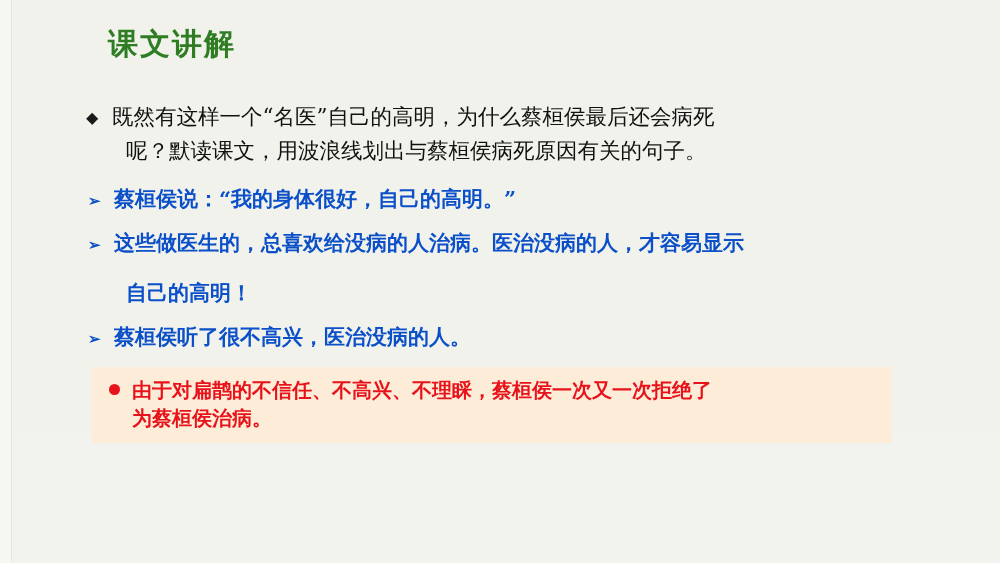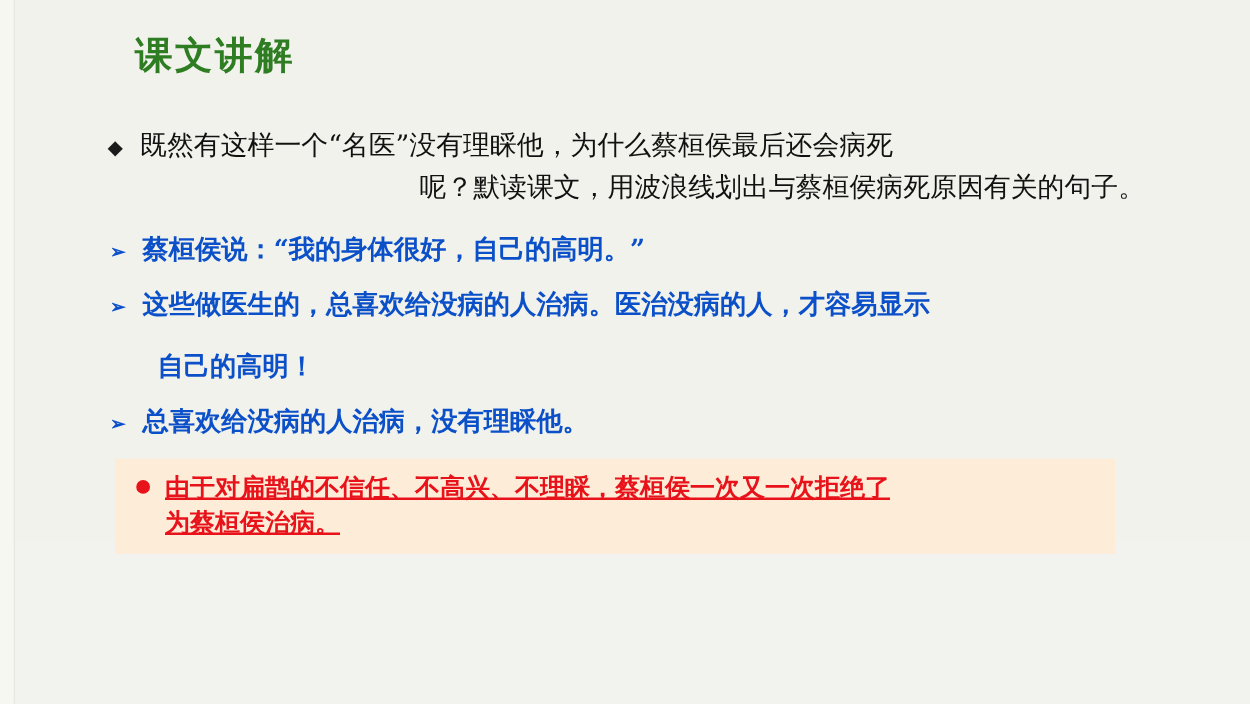--- a/index.html
+++ b/index.html
@@ -89,21 +89,20 @@
     position: relative;
   }
   .highlight-text {
     position: relative;
     padding-left: 30px;
     color: #e8121a;
     font-weight: bold;
     font-size: 20px;
     line-height: 28px;
     font-family: "DejaVu Serif", "Liberation Serif", serif;
-    text-decoration: underline;
   }
   .dot {
     position: absolute;
     left: 7px;
     top: 8px;
     width: 11px;
     height: 11px;
     border-radius: 50%;
     background: #e8121a;
   }
@@ -115,38 +114,38 @@
 <div class="slide">
 
   <div class="left-bar"></div>
 
   <div class="title">课文讲解</div>
 
   <div class="content">
 
     <div class="para">
       <span class="marker">◆</span>
-      <span class="indent2">既然有这样一个“名医”没有理睬他，为什么蔡桓侯最后还会病死</span>
-      <span class="indent2" style="padding-left:14px;text-align:right;">呢？默读课文，用波浪线划出与蔡桓侯病死原因有关的句子。</span>
+      <span class="indent2">既然有这样一个“名医”自己的高明，为什么蔡桓侯最后还会病死</span>
+      <span class="indent2" style="padding-left:14px;">呢？默读课文，用波浪线划出与蔡桓侯病死原因有关的句子。</span>
     </div>
 
     <div class="bullet-blue">
       <span class="marker">➢</span>
       <span class="indent2">蔡桓侯说：“我的身体很好，自己的高明。”</span>
     </div>
 
     <div class="bullet-blue">
       <span class="marker">➢</span>
       <span class="indent2">这些做医生的，总喜欢给没病的人治病。医治没病的人，才容易显示</span>
       <span class="indent2" style="padding-left:12px;margin-top:17px;">自己的高明！</span>
     </div>
 
     <div class="bullet-blue">
       <span class="marker">➢</span>
-      <span class="indent2">总喜欢给没病的人治病，没有理睬他。</span>
+      <span class="indent2">蔡桓侯听了很不高兴，医治没病的人。</span>
     </div>
 
     <div class="highlight-box">
       <div class="highlight-text">
         <span class="dot"></span>
         <span class="indent2">由于对扁鹊的不信任、不高兴、不理睬，蔡桓侯一次又一次拒绝了</span>
         <span class="indent2">为蔡桓侯治病。</span>
       </div>
     </div>
 

